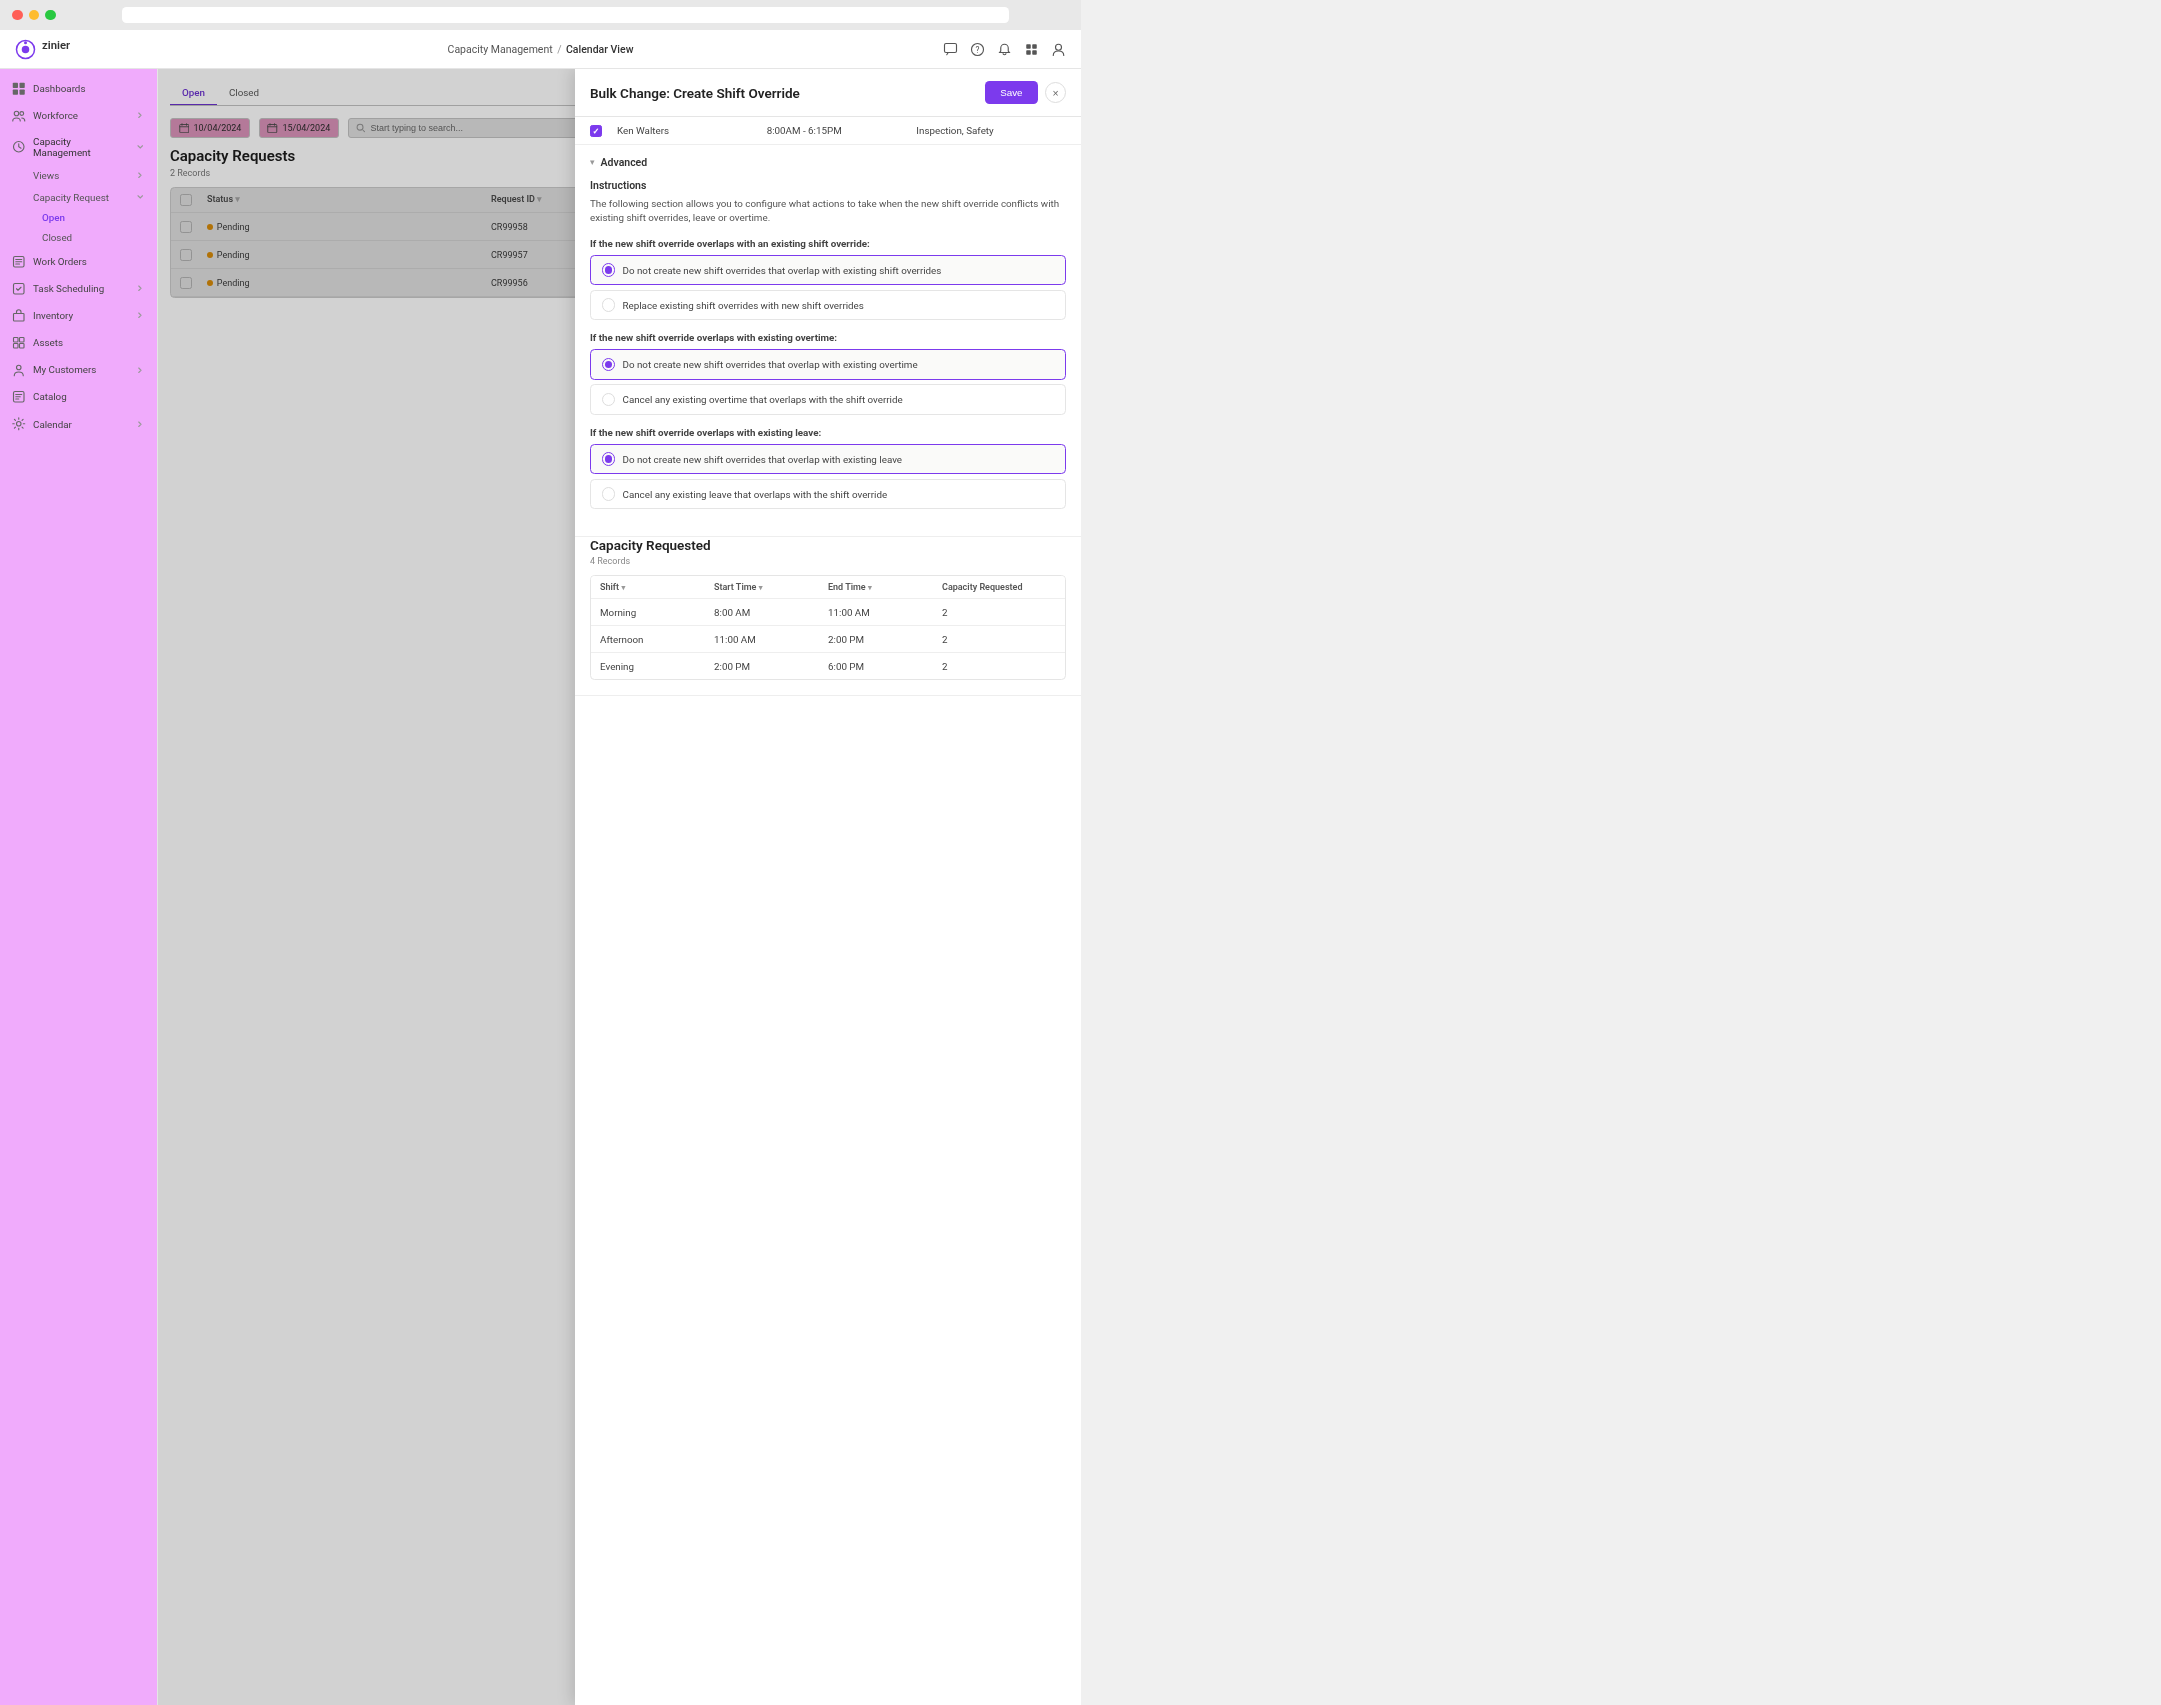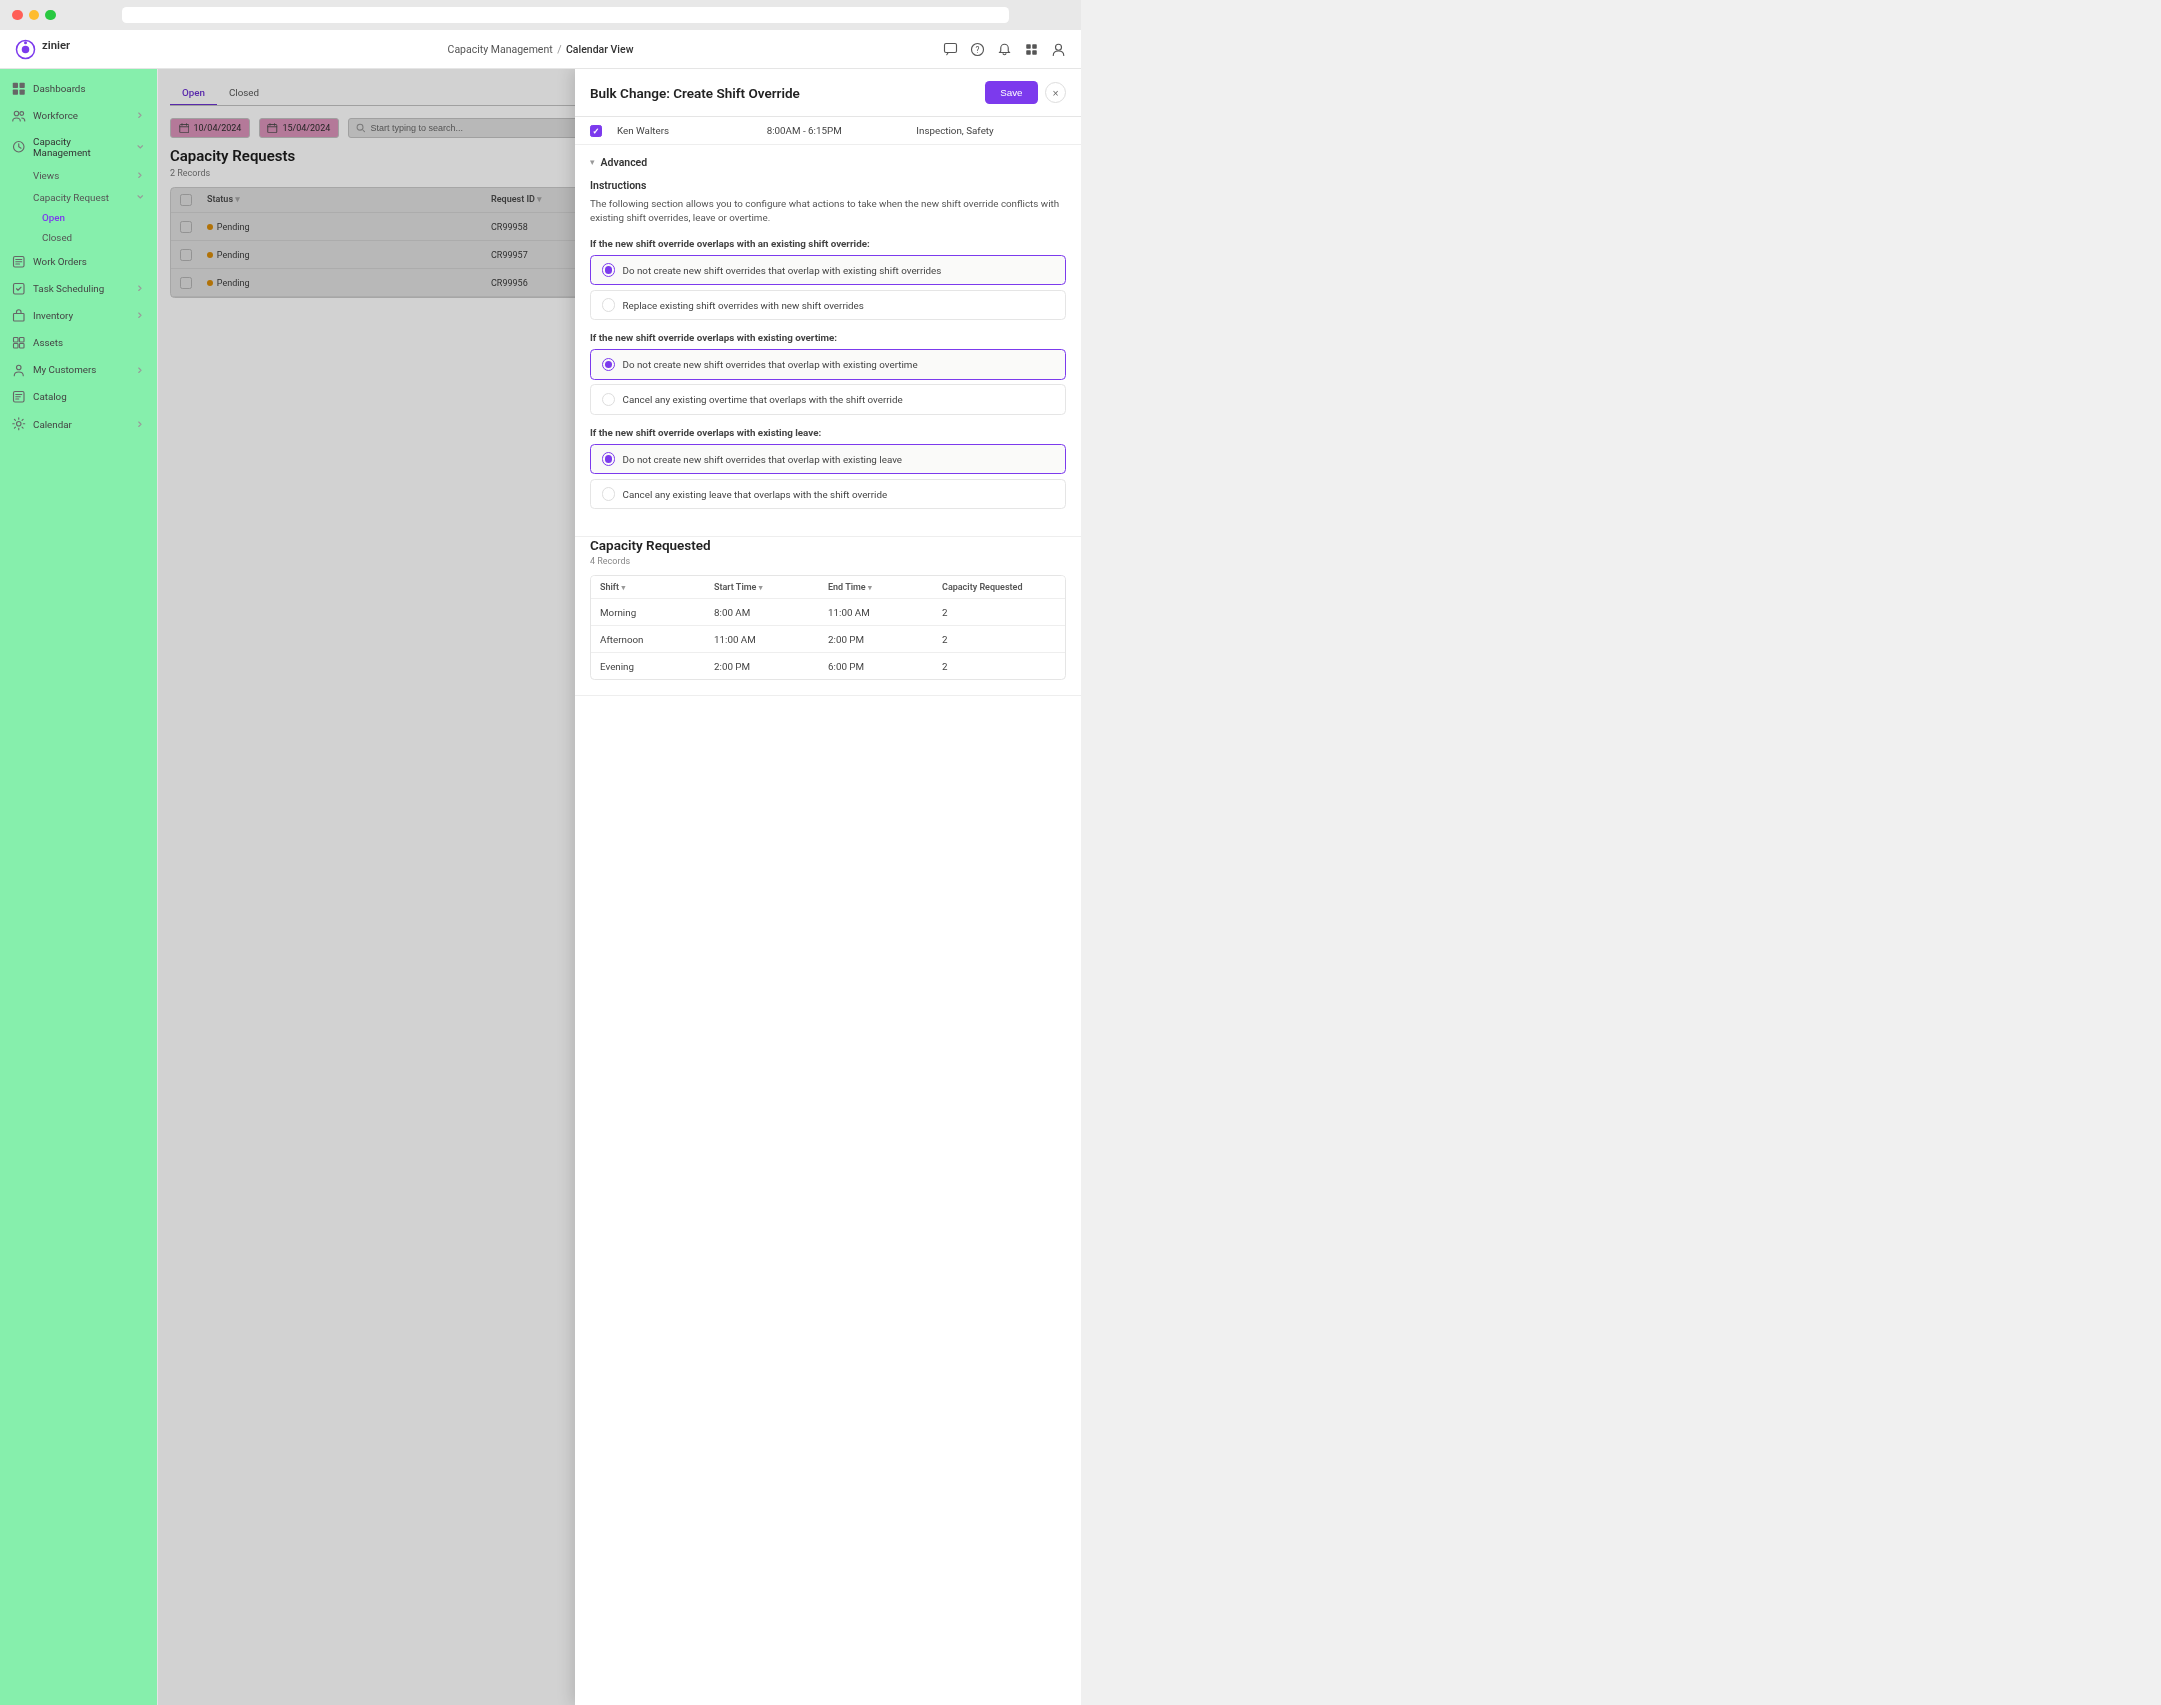--- a/index.html
+++ b/index.html
@@ -20,21 +20,21 @@
     .nav-breadcrumb { position: absolute; left: 50%; transform: translateX(-50%); font-size: 10.5px; color: #555; display: flex; align-items: center; gap: 4.5px; }
     .breadcrumb-sep { color: #999; }
     .breadcrumb-active { color: #333; font-weight: 500; }
     .nav-actions { margin-left: auto; display: flex; align-items: center; gap: 12px; }
     .nav-icon { width: 15px; height: 15px; color: #555; cursor: pointer; display: flex; align-items: center; justify-content: center; }
 
     
     .main-layout { display: flex; height: calc(100vh - 69px); }
 
     
-    .sidebar { width: 158px; background: #86efac; border-right: 0.8px solid #e5e5e5; overflow-y: auto; padding: 6px 0; }
+    .sidebar { width: 158px; background: #f0abfc; border-right: 0.8px solid #e5e5e5; overflow-y: auto; padding: 6px 0; }
     .sidebar-item { display: flex; align-items: center; padding: 6.8px 12px; cursor: pointer; font-size: 9.8px; color: #444; gap: 7.5px; }
     .sidebar-item.active { color: #333; }
     .sidebar-icon { width: 13.5px; height: 13.5px; flex-shrink: 0; }
     .sidebar-label { flex: 1; }
     .sidebar-chevron { width: 10.5px; height: 10.5px; color: #999; }
     .sidebar-sub { padding-left: 33px; }
     .sidebar-sub-item { padding: 5.3px 12px 5.3px 0; font-size: 9.8px; color: #555; cursor: pointer; display: flex; align-items: center; justify-content: space-between; }
     .sidebar-sub-sub { padding-left: 9px; }
     .sidebar-sub-sub-item { padding: 4.5px 12px 4.5px 0; font-size: 9.8px; color: #555; cursor: pointer; }
     .sidebar-sub-sub-item.active-leaf { color: #7c3aed; font-weight: 500; }

